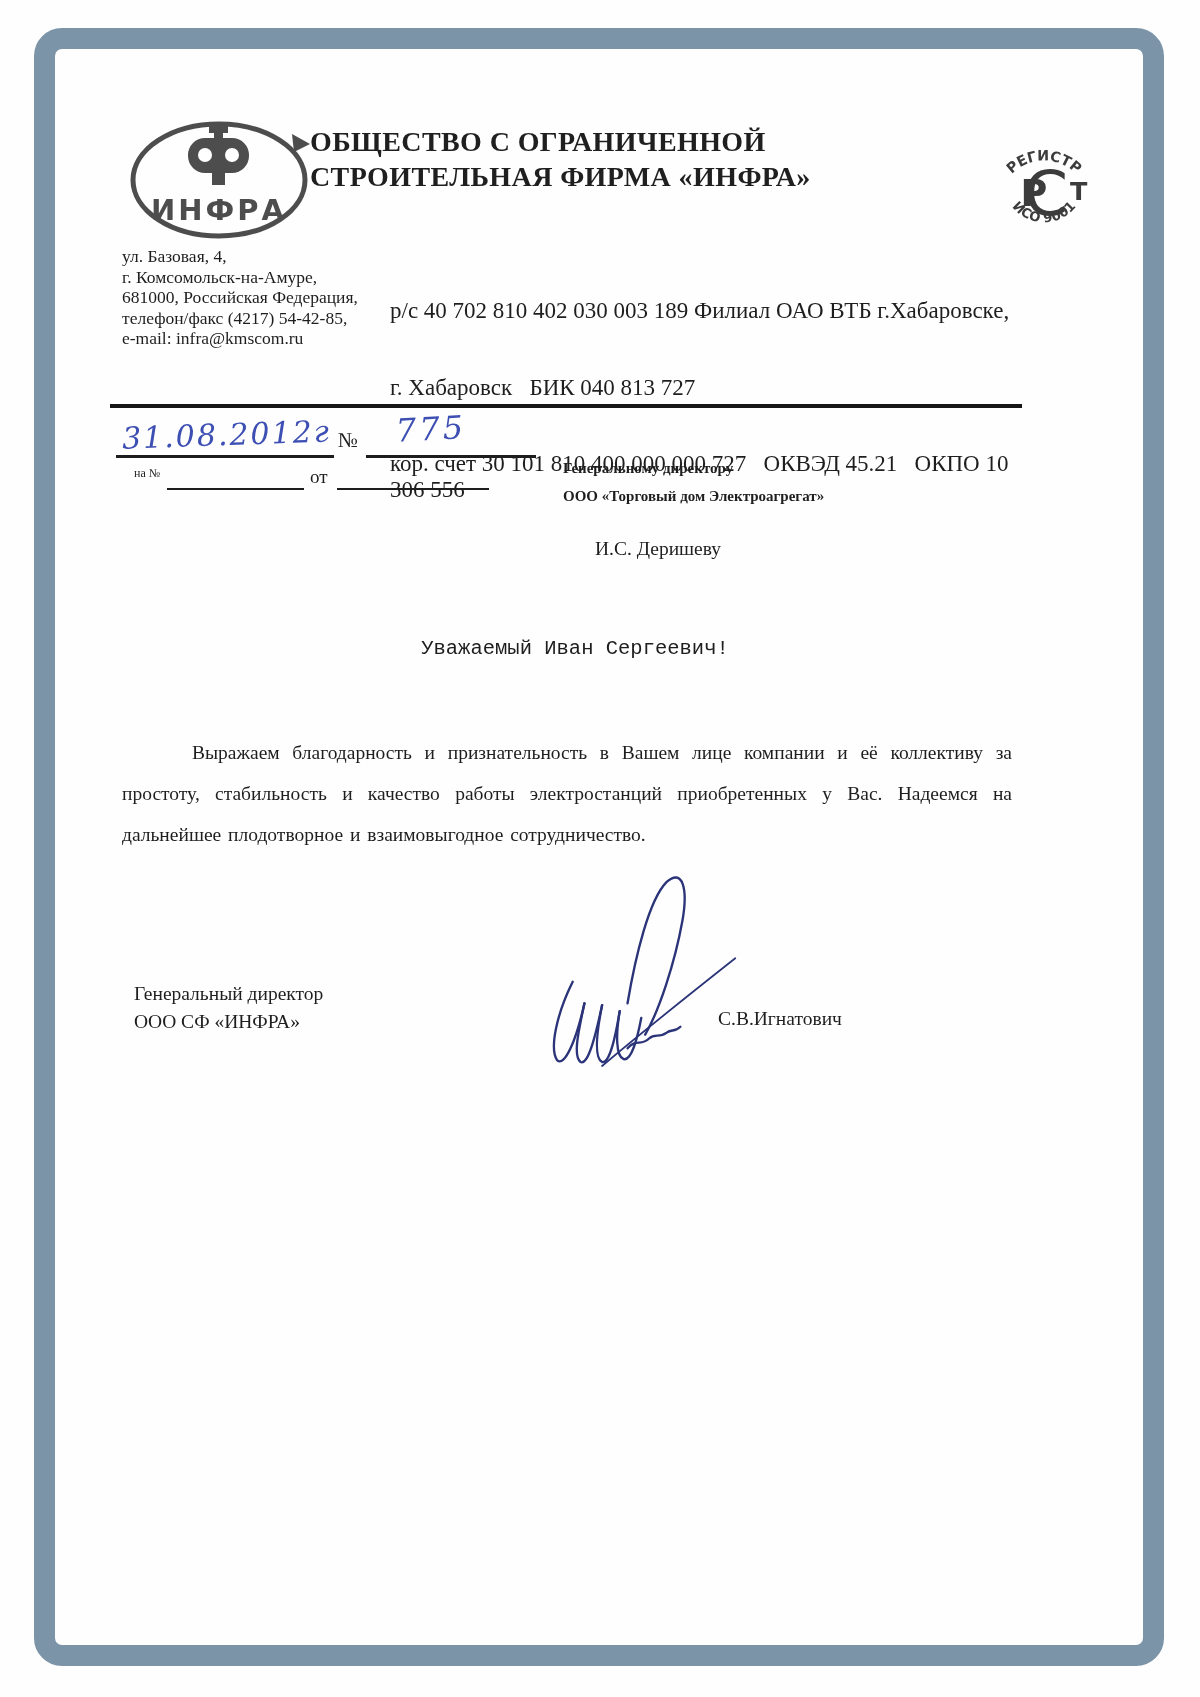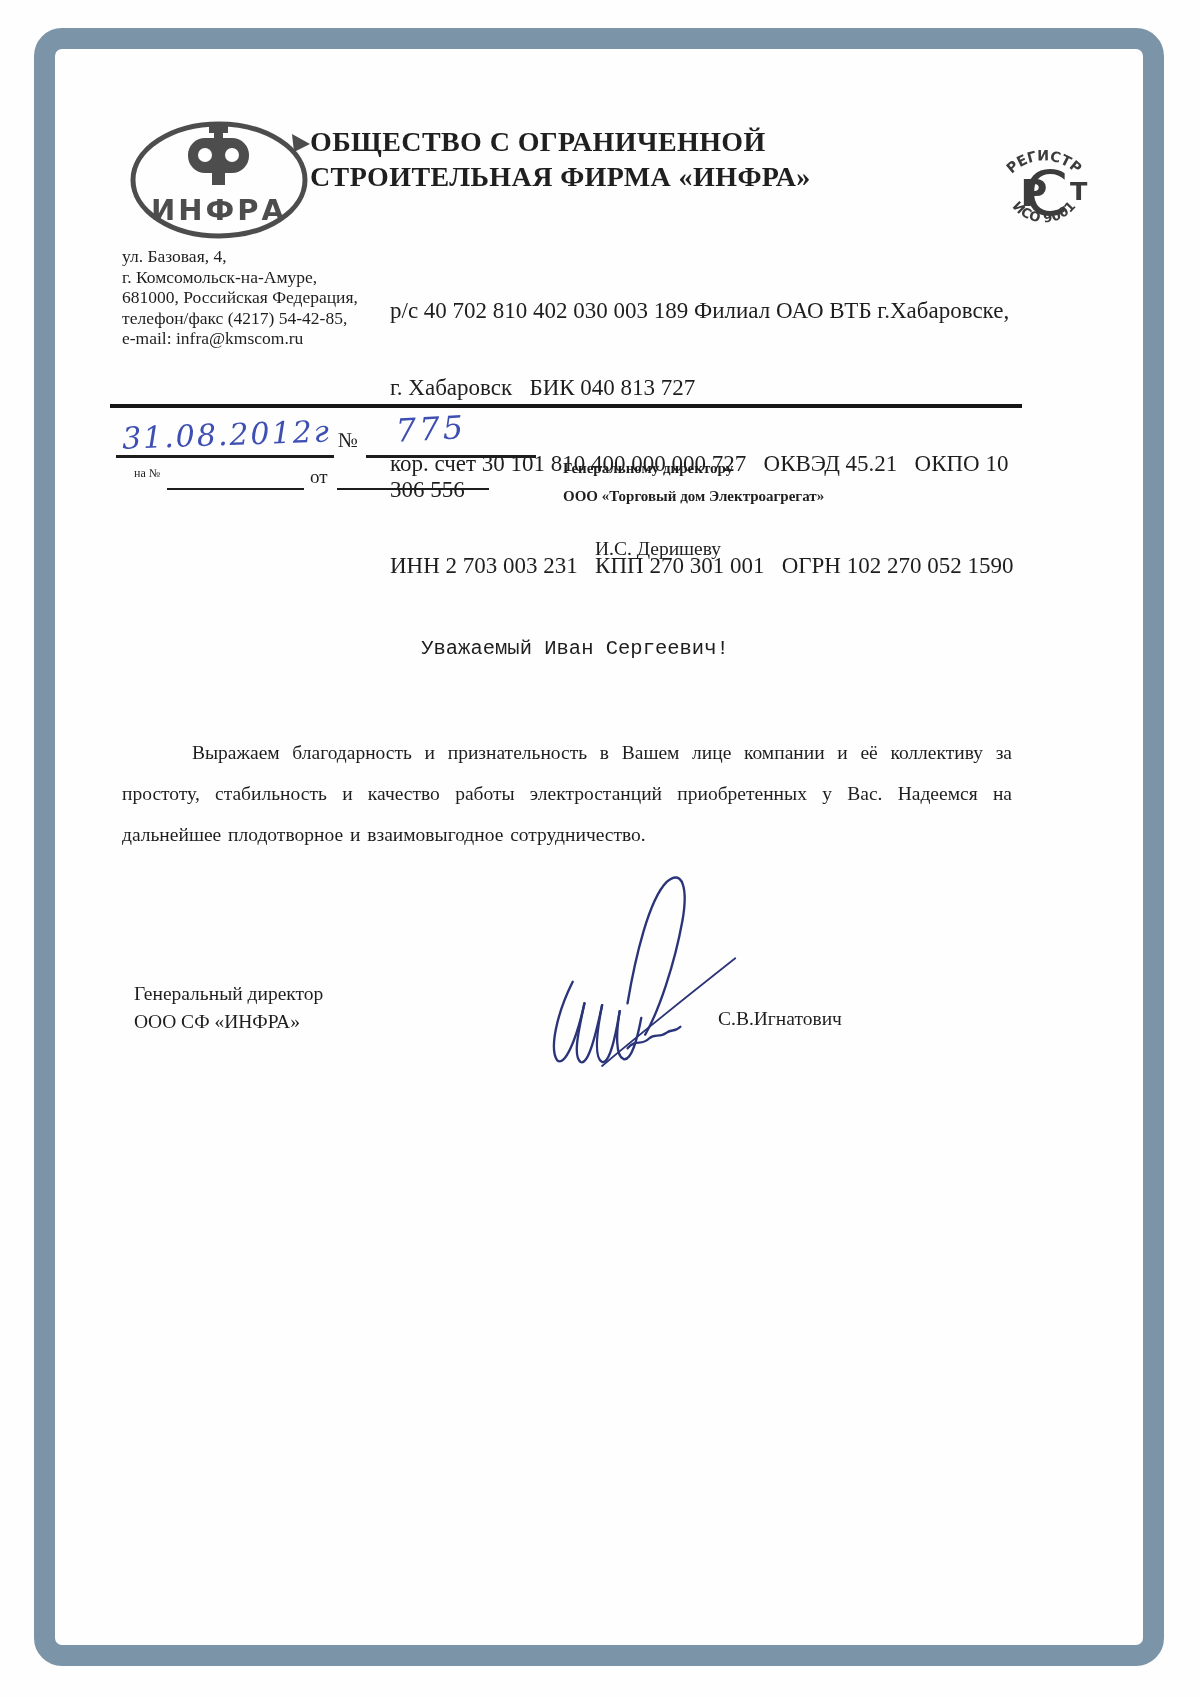--- a/index.html
+++ b/index.html
@@ -121,21 +121,20 @@
     <div>г. Комсомольск-на-Амуре,</div>
     <div>681000, Российская Федерация,</div>
     <div>телефон/факс (4217) 54-42-85,</div>
     <div>e-mail: infra@kmscom.ru</div>
   </div>
 
   <div class="bank">
     <div>р/с 40 702 810 402 030 003 189 Филиал ОАО ВТБ г.Хабаровске,</div>
     <div>г. Хабаровск   БИК 040 813 727</div>
     <div>кор. счет 30 101 810 400 000 000 727   ОКВЭД 45.21   ОКПО 10 306 556</div>
-    <div>ИНН 2 703 003 231   КПП 270 301 001   ОГРН 102 270 052 1590</div>
   </div>
 
   <div class="rule"></div>
 
   <div class="handwrite hw-date">31.08.2012г</div>
   <div class="uline u1"></div>
   <div class="no-label">№</div>
   <div class="handwrite hw-num">775</div>
   <div class="uline u2"></div>
 

